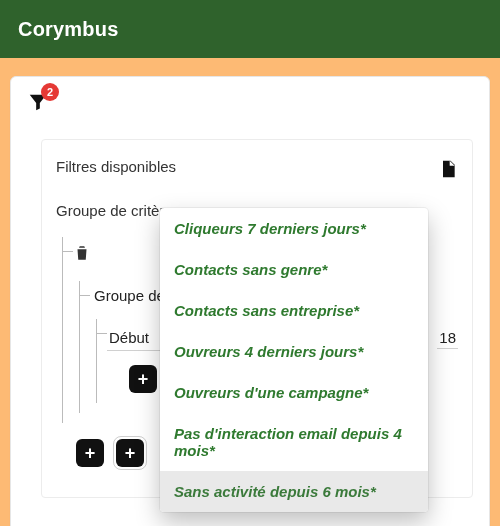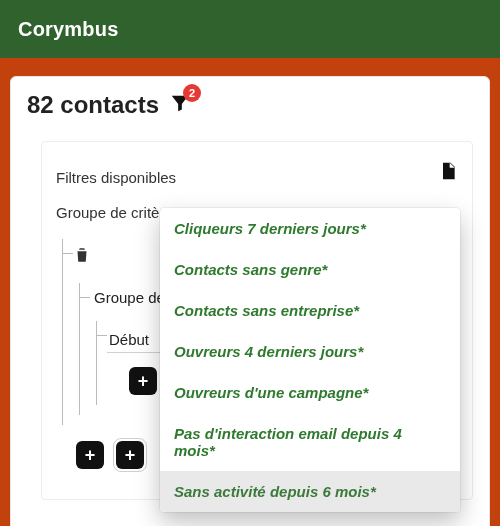--- a/index.html
+++ b/index.html
@@ -1,65 +1,64 @@
 <!DOCTYPE html>
 <html><head>
 <meta charset="utf-8">
 <style>
   * { box-sizing: border-box; }
   html, body { margin: 0; padding: 0; font-family: "Helvetica Neue", Arial, sans-serif; background: #f5f5f5; color: #222; }
-  .app { width: 500px; height: 526px; overflow: hidden; position: relative; background: #c2410c; }
+  .app { width: 500px; height: 526px; overflow: hidden; position: relative; background: #fdba74; }
   .topbar { background: #2f622c; height: 58px; display: flex; align-items: center; padding: 0 18px; }
   .brand { color: #fff; font-weight: 700; font-size: 20px; letter-spacing: .2px; }
   .card { margin: 18px 10px 0 10px; background: #fff; border: 1px solid #e6e6e6; border-radius: 6px; box-shadow: 0 1px 2px rgba(0,0,0,.04); padding: 14px 16px 40px 16px; min-height: 440px; position: relative; }
   .title-row { display: flex; align-items: center; gap: 10px; }
   .title { font-size: 24px; font-weight: 700; }
   .funnel-wrap { position: relative; display: inline-flex; }
   .funnel-wrap svg { width: 22px; height: 22px; }
   .badge { position: absolute; top: -8px; right: -10px; background: #e53935; color: #fff; border-radius: 50%; width: 18px; height: 18px; font-size: 11px; display: flex; align-items: center; justify-content: center; font-weight: 700; }
 
   .inner { margin: 22px 0 0 14px; border: 1px solid #ececec; border-radius: 4px; padding: 18px 14px 30px 14px; position: relative; min-height: 330px; }
-  .row { display: flex; align-items: flex-end; justify-content: space-between; margin-bottom: 18px; }
+  .row { display: flex; align-items: flex-start; justify-content: space-between; margin-bottom: 18px; }
   .label { font-size: 15px; color: #333; }
   .file-icon svg { width: 20px; height: 22px; fill: #111; }
 
   .tree { margin-top: 12px; }
   .tree-line { border-left: 1px solid #bbb; margin-left: 6px; padding-left: 10px; }
   .node { position: relative; padding: 6px 0 10px 0; }
   .node::before { content: ""; position: absolute; top: 14px; left: -10px; width: 10px; height: 1px; background: #bbb; }
   .node-title { font-size: 15px; margin-left: 4px; }
   .node-field { display: inline-block; border-bottom: 1px solid #d0d0d0; padding: 4px 16px 4px 2px; font-size: 15px; min-width: 80px; }
   .node-row { display: flex; align-items: center; justify-content: space-between; }
   .trash svg { width: 18px; height: 20px; fill: #333; }
   .chev { font-size: 14px; color: #666; margin-left: 6px; }
   .right-cluster { display: flex; align-items: center; gap: 14px; }
   .eighteen { font-size: 15px; padding: 2px 2px; border-bottom: 1px solid #d0d0d0; }
   .plus-btn { width: 28px; height: 28px; border-radius: 6px; background: #111; display: inline-flex; align-items: center; justify-content: center; color: #fff; font-weight: 700; font-size: 18px; cursor: pointer; }
   .plus-row { display: flex; gap: 12px; margin-top: 16px; }
   .plus-btn.stacked { position: relative; }
   .plus-btn.stacked::after { content:""; position:absolute; inset:-3px; border-radius:8px; border:1px solid #111; pointer-events:none; opacity:.2; }
 
   
-  .dropdown { position: absolute; top: 208px; left: 160px; width: 300px; background: #fff; border-radius: 4px; box-shadow: 0 10px 24px rgba(0,0,0,.25), 0 0 0 1px rgba(0,0,0,.05); overflow: hidden; z-index: 50; }
+  .dropdown { position: absolute; top: 208px; left: 160px; width: 268px; background: #fff; border-radius: 4px; box-shadow: 0 10px 24px rgba(0,0,0,.25), 0 0 0 1px rgba(0,0,0,.05); overflow: hidden; z-index: 50; }
   .dd-item { padding: 12px 14px; font-size: 15px; font-style: italic; font-weight: 600; color: #2f7a2f; cursor: pointer; }
   .dd-item.highlight { background: #e9e9e9; color: #3b7a3b; }
 </style>
 </head>
 <body>
 
 <div class="app">
 
   <div class="topbar">
     <div class="brand">Corymbus</div>
   </div>
 
   <div class="card">
 
     <div class="title-row">
-      <div class="title">82 contacts</div>
       <div class="funnel-wrap">
         <span>
           <svg viewBox="0 0 24 24">
               <path d="M3 4h18l-7 9v6l-4 2v-8L3 4z" fill="#111"></path>
             </svg>
         </span>
         <span class="badge">2</span>
       </div>
     </div>
 

